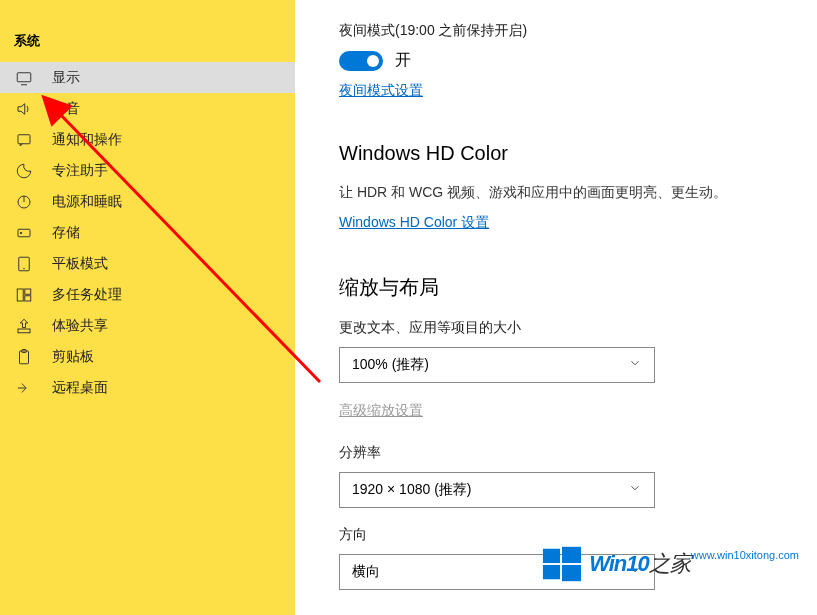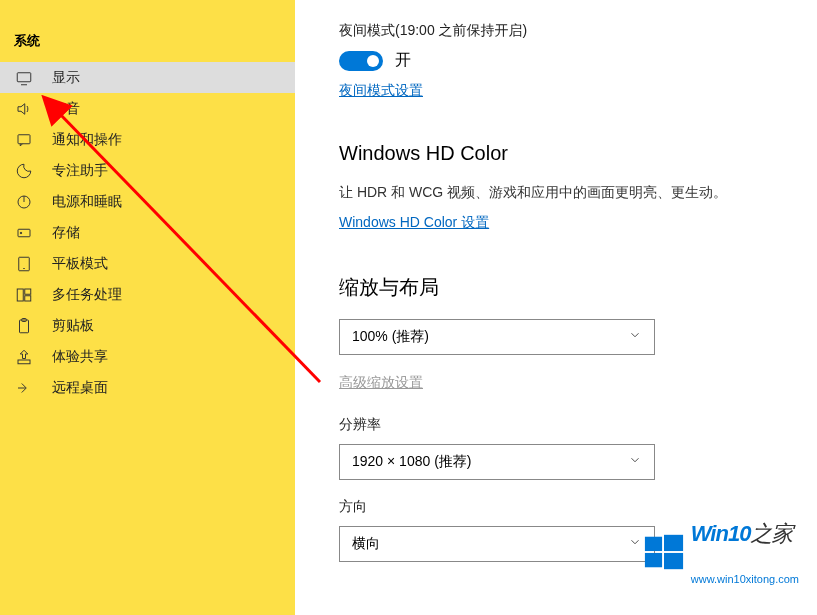--- a/index.html
+++ b/index.html
@@ -71,21 +71,21 @@
       display: flex; align-items: center; justify-content: space-between;
       padding: 0 12px; font-size: 14px; cursor: pointer;
       margin-bottom: 18px;
     }
     .select svg { width: 14px; height: 14px; stroke: #333; fill: none; stroke-width: 1.5; }
     .watermark {
       position: absolute; bottom: 30px; right: 18px;
       display: flex; align-items: center; gap: 6px;
     }
     .win-logo { width: 42px; height: 42px; }
-    .wm-text { display: flex; flex-direction: column; gap: 24px; }
+    .wm-text { display: flex; flex-direction: row; }
     .wm-t1 { font-size: 22px; color: #333; letter-spacing: -1px; font-style: italic;}
     .wm-t1 .accent { color: #0078d7; font-weight: bold; }
     .wm-url { color: #0078d7; font-size: 11px; }
     .arrow-svg { position: absolute; left: 40px; top: 82px; pointer-events: none; z-index: 10; }
   </style>
 </head>
 <body>
 
 <div class="container">
   <div class="sidebar">
@@ -167,35 +167,35 @@
             <rect x="13" y="4" width="8" height="7"></rect>
             <rect x="13" y="13" width="8" height="7"></rect>
           </svg>
       </span>
       <span>多任务处理</span>
     </div>
 
     <div class="sidebar-item">
       <span class="icon">
         <svg viewBox="0 0 24 24">
+            <path d="M12 3l-5 5h3v6h4V8h3z"></path>
+            <rect x="4" y="16" width="16" height="5"></rect>
+          </svg>
+      </span>
+      <span>体验共享</span>
+    </div>
+
+    <div class="sidebar-item">
+      <span class="icon">
+        <svg viewBox="0 0 24 24">
             <rect x="6" y="4" width="12" height="17" rx="1"></rect>
             <rect x="9" y="2" width="6" height="4" rx="1"></rect>
           </svg>
       </span>
       <span>剪贴板</span>
-    </div>
-
-    <div class="sidebar-item">
-      <span class="icon">
-        <svg viewBox="0 0 24 24">
-            <path d="M12 3l-5 5h3v6h4V8h3z"></path>
-            <rect x="4" y="16" width="16" height="5"></rect>
-          </svg>
-      </span>
-      <span>体验共享</span>
     </div>
 
     <div class="sidebar-item">
       <span class="icon">
         <svg viewBox="0 0 24 24">
             <polyline points="9 6 15 12 9 18"></polyline>
             <line x1="4" y1="12" x2="14" y2="12"></line>
           </svg>
       </span>
       <span>远程桌面</span>
@@ -210,20 +210,21 @@
         </div>
       <span>开</span>
     </div>
     <div><span class="link">夜间模式设置</span></div>
 
     <h2>Windows HD Color</h2>
     <div class="desc">让 HDR 和 WCG 视频、游戏和应用中的画面更明亮、更生动。</div>
     <div><span class="link">Windows HD Color 设置</span></div>
 
     <h2>缩放与布局</h2>
+    <div class="label">更改文本、应用等项目的大小</div>
     <div class="select">
       <span>100% (推荐)</span>
       <span><svg viewBox="0 0 24 24">
             <polyline points="6 9 12 15 18 9"></polyline>
           </svg></span>
     </div>
     <div><span class="link disabled">高级缩放设置</span></div>
 
     <div class="label" style="margin-top:2px">分辨率</div>
     <div class="select">

